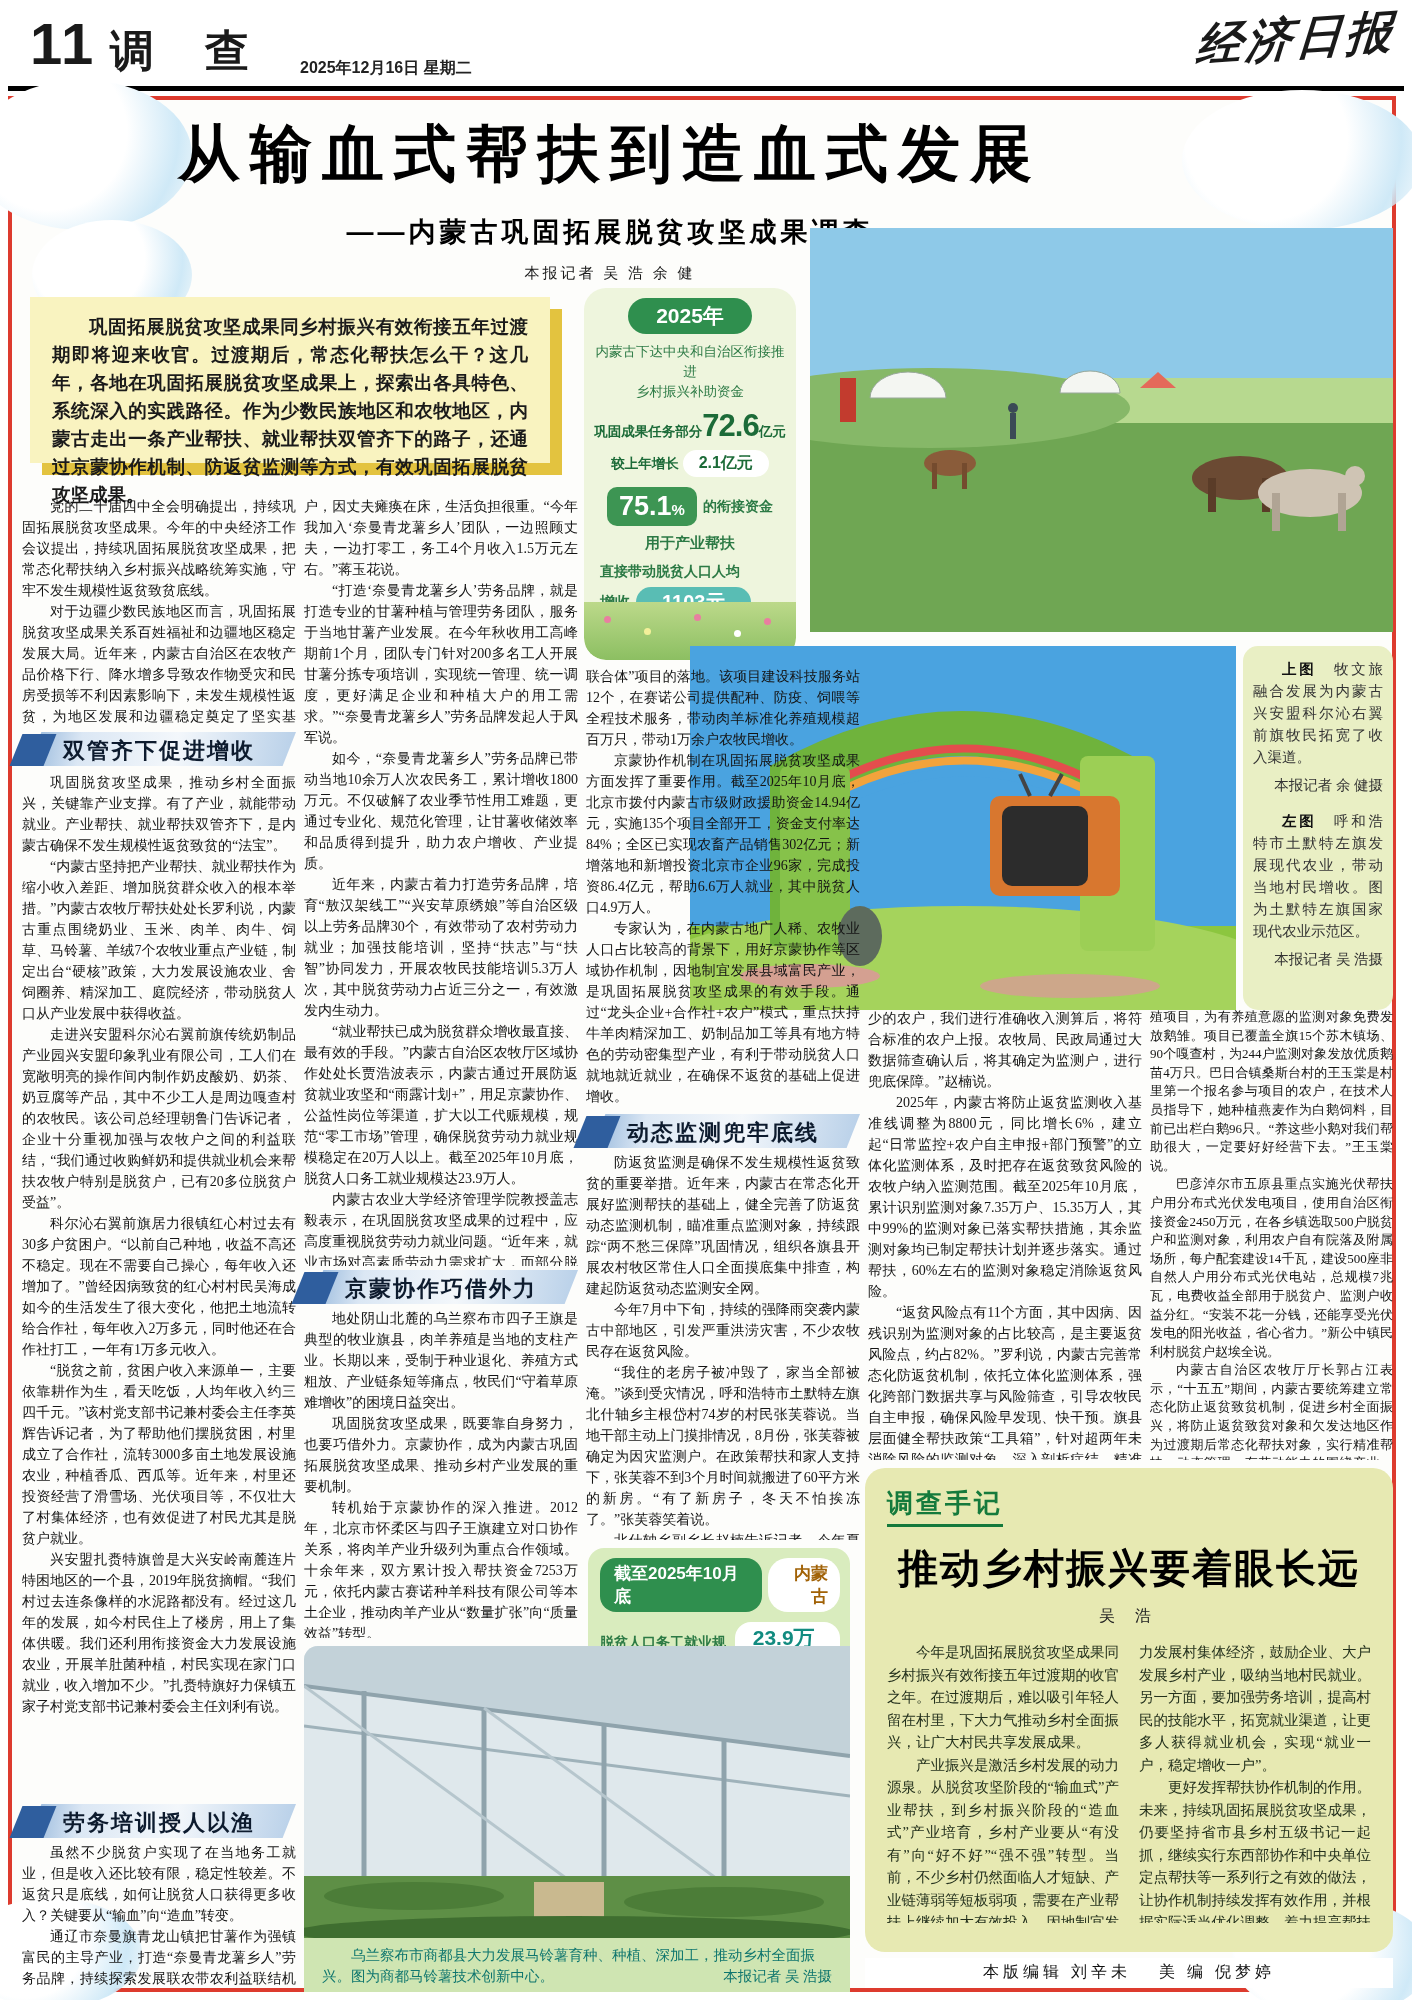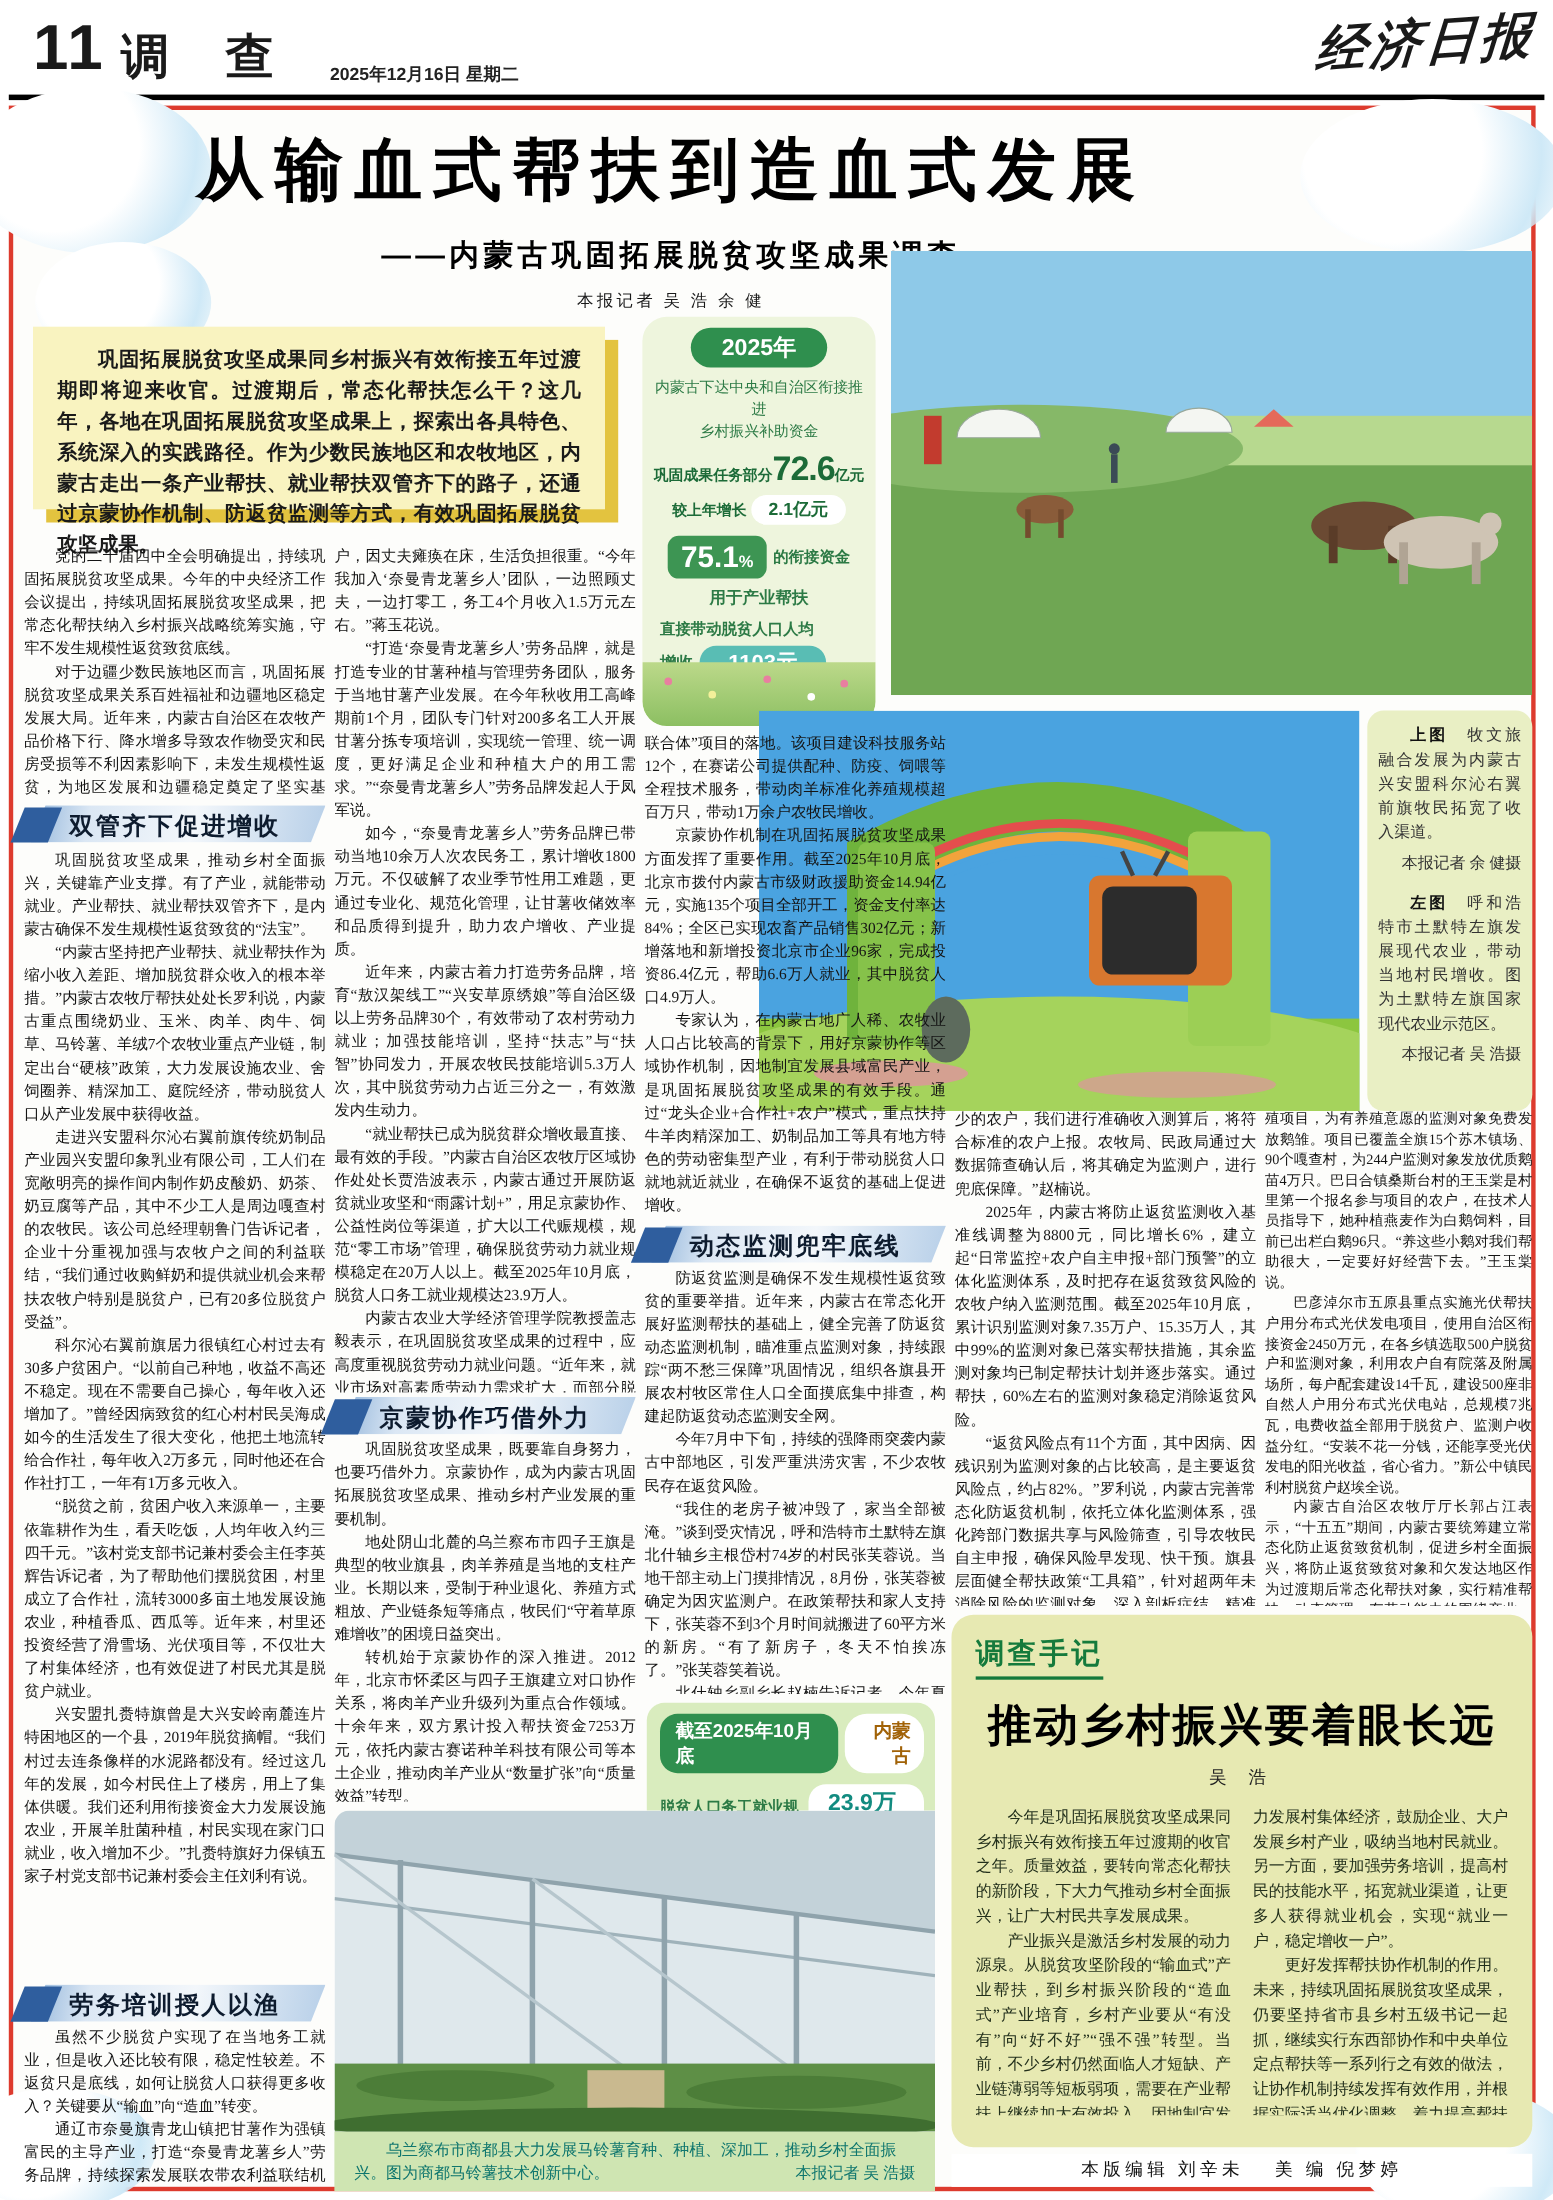--- a/index.html
+++ b/index.html
@@ -252,22 +252,22 @@
       <p>“就业帮扶已成为脱贫群众增收最直接、最有效的手段。”内蒙古自治区农牧厅区域协作处处长贾浩波表示，内蒙古通过开展防返贫就业攻坚和“雨露计划+”，用足京蒙协作、公益性岗位等渠道，扩大以工代赈规模，规范“零工市场”管理，确保脱贫劳动力就业规模稳定在20万人以上。截至2025年10月底，脱贫人口务工就业规模达23.9万人。</p>
       <p>内蒙古农业大学经济管理学院教授盖志毅表示，在巩固脱贫攻坚成果的过程中，应高度重视脱贫劳动力就业问题。“近年来，就业市场对高素质劳动力需求扩大，而部分脱贫劳动力属于低技能就业人群，容易出现就业难、就业不充分等问题。应进一步完善脱贫地区的就业服务和技能培训体系，设立人才培养专项资金，提升劳动力技能水平。”盖志毅说。</p>
 
   </div>
   <div class="banner" style="left:304px;top:1270px;">
     <div class="bg"></div>
       <div class="tab"></div>
       <span>京蒙协作巧借外力</span>
   </div>
   <div class="colseg" style="left:304px;top:1308px;width:274px;height:330px;">
-    <p>巩固脱贫攻坚成果，既要靠自身努力，也要巧借外力。京蒙协作，成为内蒙古巩固拓展脱贫攻坚成果、推动乡村产业发展的重要机制。</p>
-      <p>地处阴山北麓的乌兰察布市四子王旗是典型的牧业旗县，肉羊养殖是当地的支柱产业。长期以来，受制于种业退化、养殖方式粗放、产业链条短等痛点，牧民们“守着草原难增收”的困境日益突出。</p>
+    <p>地处阴山北麓的乌兰察布市四子王旗是典型的牧业旗县，肉羊养殖是当地的支柱产业。长期以来，受制于种业退化、养殖方式粗放、产业链条短等痛点，牧民们“守着草原难增收”的困境日益突出。</p>
+      <p>巩固脱贫攻坚成果，既要靠自身努力，也要巧借外力。京蒙协作，成为内蒙古巩固拓展脱贫攻坚成果、推动乡村产业发展的重要机制。</p>
       <p>转机始于京蒙协作的深入推进。2012年，北京市怀柔区与四子王旗建立对口协作关系，将肉羊产业升级列为重点合作领域。十余年来，双方累计投入帮扶资金7253万元，依托内蒙古赛诺种羊科技有限公司等本土企业，推动肉羊产业从“数量扩张”向“质量效益”转型。</p>
 
   </div>
 
   <div class="colseg" style="left:586px;top:666px;width:274px;height:444px;">
     <p class="cont">联合体”项目的落地。该项目建设科技服务站12个，在赛诺公司提供配种、防疫、饲喂等全程技术服务，带动肉羊标准化养殖规模超百万只，带动1万余户农牧民增收。</p>
       <p>京蒙协作机制在巩固拓展脱贫攻坚成果方面发挥了重要作用。截至2025年10月底，北京市拨付内蒙古市级财政援助资金14.94亿元，实施135个项目全部开工，资金支付率达84%；全区已实现农畜产品销售302亿元；新增落地和新增投资北京市企业96家，完成投资86.4亿元，帮助6.6万人就业，其中脱贫人口4.9万人。</p>
       <p>专家认为，在内蒙古地广人稀、农牧业人口占比较高的背景下，用好京蒙协作等区域协作机制，因地制宜发展县域富民产业，是巩固拓展脱贫攻坚成果的有效手段。通过“龙头企业+合作社+农户”模式，重点扶持牛羊肉精深加工、奶制品加工等具有地方特色的劳动密集型产业，有利于带动脱贫人口就地就近就业，在确保不返贫的基础上促进增收。</p>
   </div>
   <div class="banner" style="left:586px;top:1114px;">
@@ -329,21 +329,21 @@
   <div class="cap-strip">
     <p><span>乌兰察布市商都县大力发展马铃薯育种、种植、深加工，推动乡村全面振兴。图为商都马铃薯技术创新中心。</span><span class="credit">本报记者 吴 浩摄</span></p>
   </div>
 
   <div class="notebook">
     <span class="nb-label">调查手记</span>
     <div class="nb-title">推动乡村振兴要着眼长远</div>
     <div class="nb-author">吴 浩</div>
     <div class="nb-cols">
       <div class="nb-col">
-        <p>今年是巩固拓展脱贫攻坚成果同乡村振兴有效衔接五年过渡期的收官之年。质量效益，要转向常态化帮扶的新阶段，下大力气推动乡村全面振兴，让广大村民共享发展成果。</p>
+        <p>今年是巩固拓展脱贫攻坚成果同乡村振兴有效衔接五年过渡期的收官之年。在过渡期后，难以吸引年轻人留在村里，下大力气推动乡村全面振兴，让广大村民共享发展成果。</p>
           <p>产业振兴是激活乡村发展的动力源泉。从脱贫攻坚阶段的“输血式”产业帮扶，到乡村振兴阶段的“造血式”产业培育，乡村产业要从“有没有”向“好不好”“强不强”转型。当前，不少乡村仍然面临人才短缺、产业链薄弱等短板弱项，需要在产业帮扶上继续加大有效投入，因地制宜发展乡村产业，让帮扶资金用在刀刃上。同时，深挖地域特色，“一村一品”发展特色产业，减少同质化竞争。</p>
       </div>
       <div class="nb-col">
         <p class="cont">力发展村集体经济，鼓励企业、大户发展乡村产业，吸纳当地村民就业。另一方面，要加强劳务培训，提高村民的技能水平，拓宽就业渠道，让更多人获得就业机会，实现“就业一户，稳定增收一户”。</p>
           <p>更好发挥帮扶协作机制的作用。未来，持续巩固拓展脱贫攻坚成果，仍要坚持省市县乡村五级书记一起抓，继续实行东西部协作和中央单位定点帮扶等一系列行之有效的做法，让协作机制持续发挥有效作用，并根据实际适当优化调整，着力提高帮扶效能。同时，在兜底保障方面，要用好防止返贫监测和帮扶机制，对无劳动能力群体强化社会保障兜底。</p>
       </div>
     </div>
   </div>
 
   <div class="footer">本版编辑  刘辛未　 美 编  倪梦婷</div>

